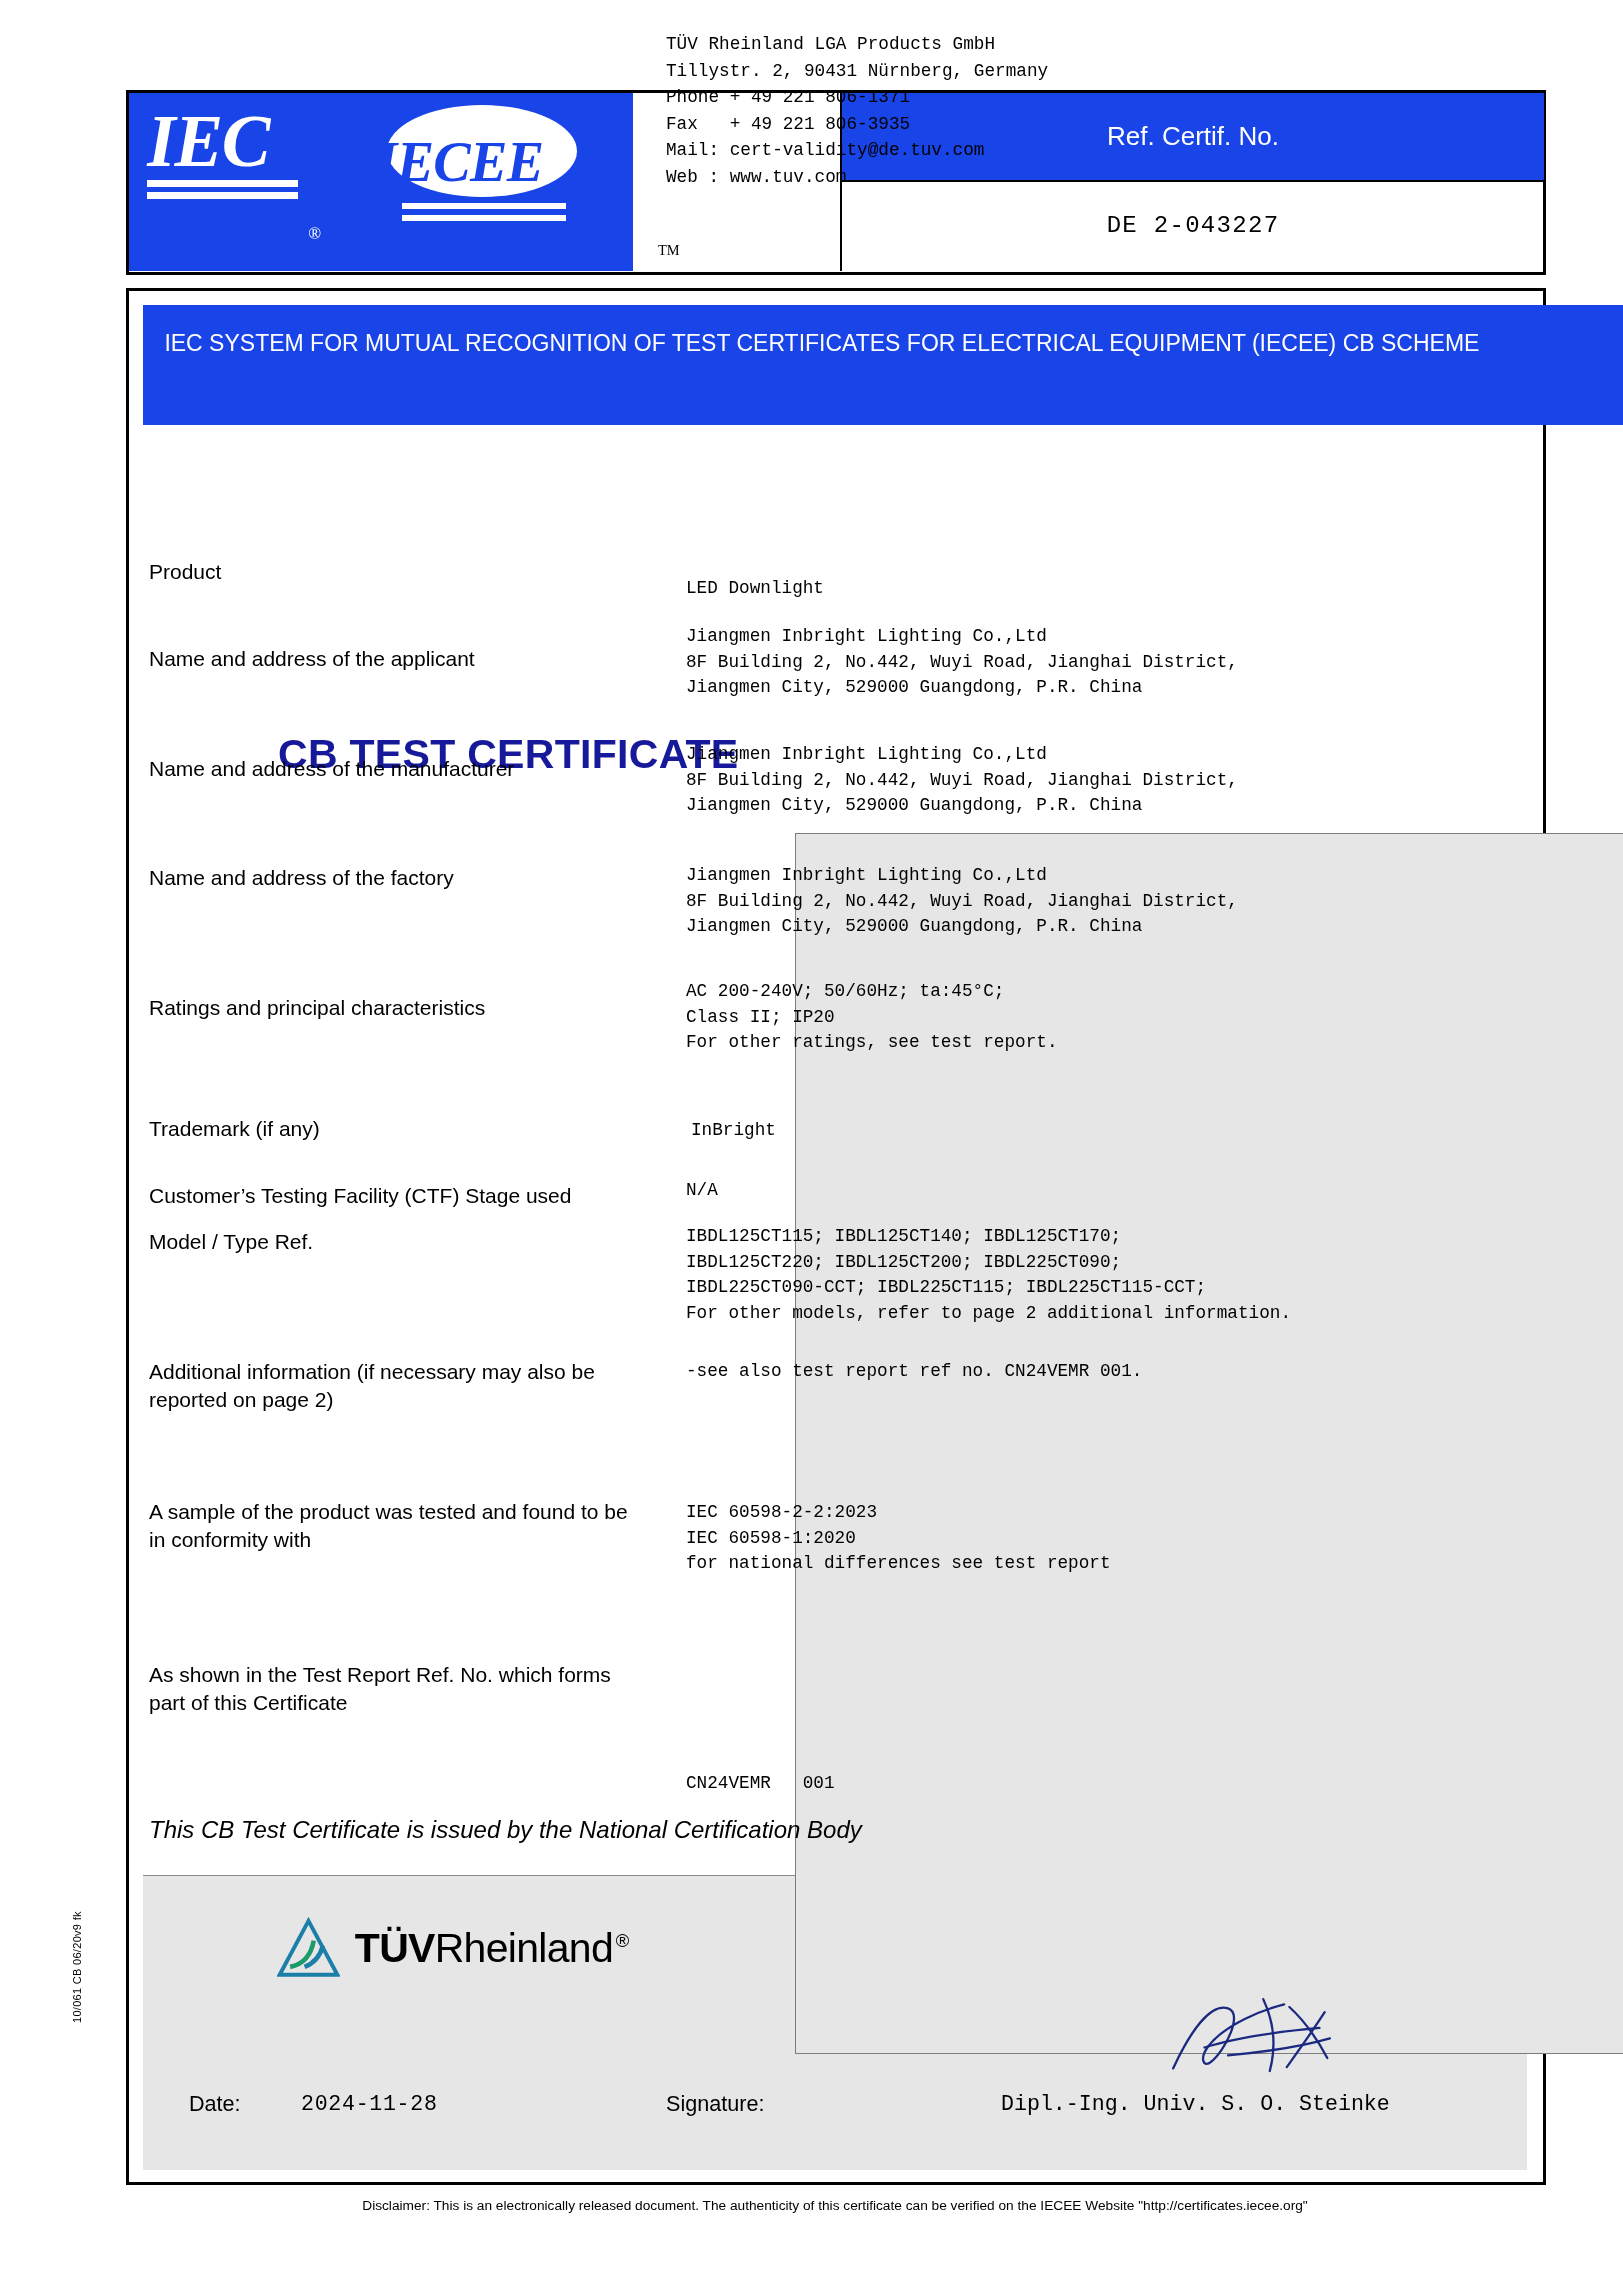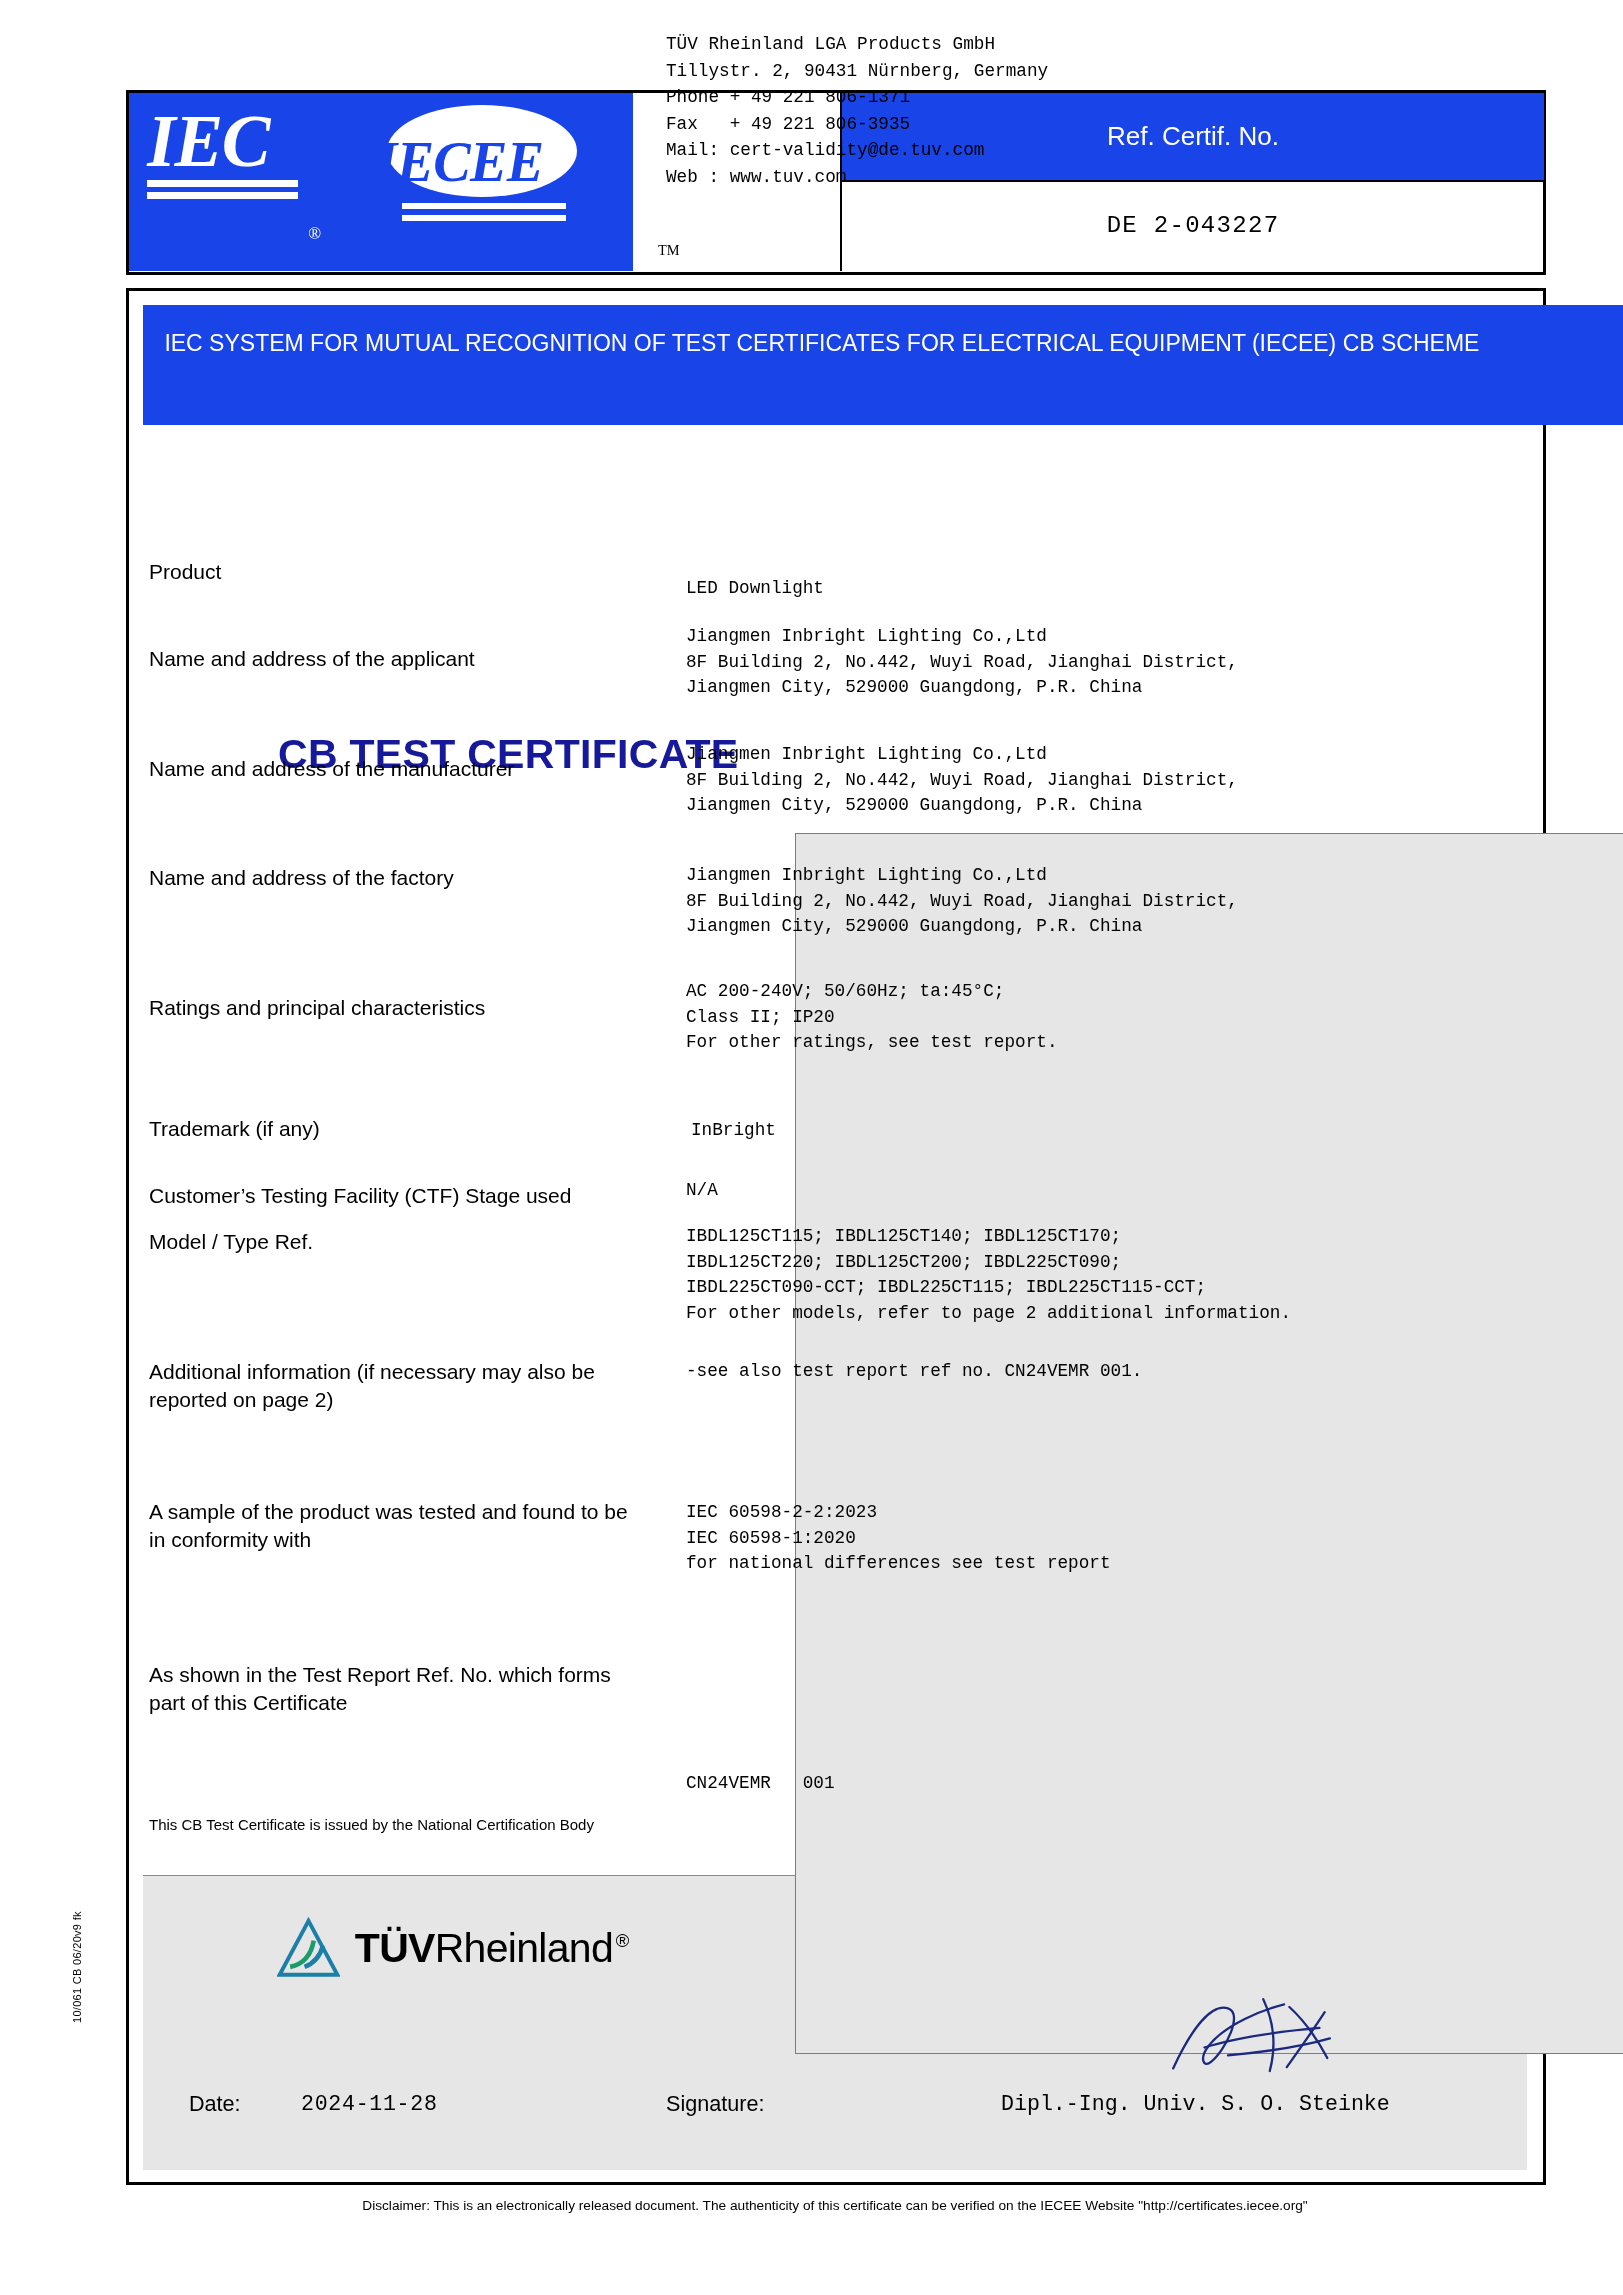--- a/index.html
+++ b/index.html
@@ -233,21 +233,22 @@
     font-size: 17.7px;
     line-height: 1.45;
     white-space: pre;
     color: #000;
   }
 
   .issued-line {
     position: absolute;
     left: 149px;
     top: 1816px;
-    font-size: 15px;
+    font-size: 24px;
+    font-style: italic;
   }
 
   
   .footer-band {
     position: absolute;
     left: 14.4px;
     top: 1584px;
     width: 1384px;
     height: 295px;
     background: #e6e6e6;

